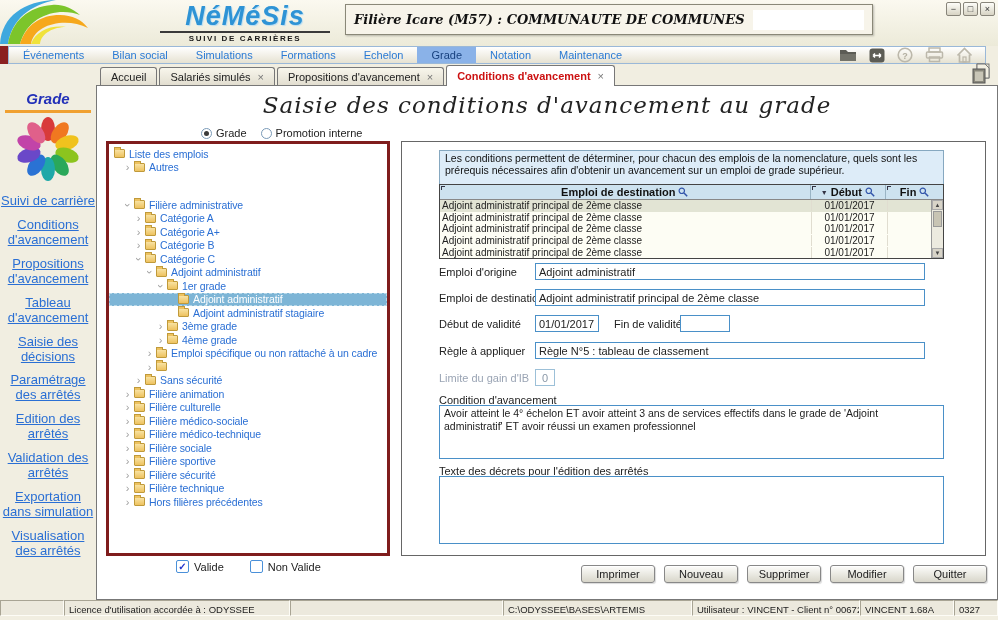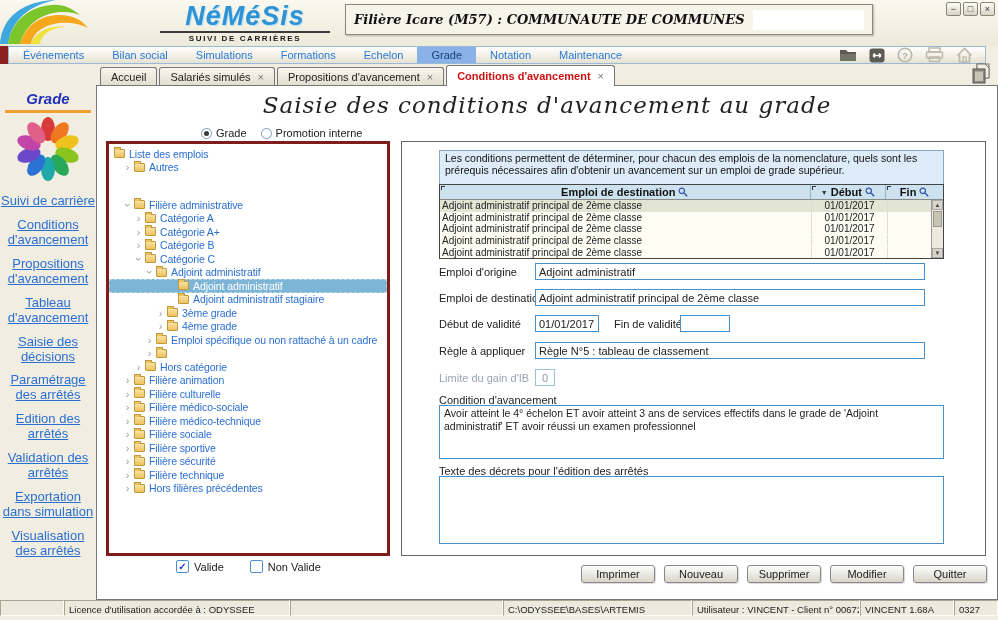--- a/index.html
+++ b/index.html
@@ -286,20 +286,25 @@
           <div class="tree-row" style="padding-left: 25px;">
             <span class="tree-arrow expanded">›</span>
             <span class="folder-icon"></span>
             <span class="tree-label">Catégorie C</span>
           </div>
           <div class="tree-row" style="padding-left: 36px;">
             <span class="tree-arrow expanded">›</span>
             <span class="folder-icon"></span>
             <span class="tree-label">Adjoint administratif</span>
           </div>
+          <div class="tree-row" style="padding-left: 47px;">
+            <span class="tree-arrow expanded">›</span>
+            <span class="folder-icon"></span>
+            <span class="tree-label">1er grade</span>
+          </div>
           <div class="tree-row selected" style="padding-left: 58px;">
             <span class="tree-arrow"></span>
             <span class="folder-icon"></span>
             <span class="tree-label">Adjoint administratif</span>
           </div>
           <div class="tree-row" style="padding-left: 58px;">
             <span class="tree-arrow"></span>
             <span class="folder-icon"></span>
             <span class="tree-label">Adjoint administratif stagiaire</span>
           </div>
@@ -318,21 +323,21 @@
             <span class="folder-icon"></span>
             <span class="tree-label">Emploi spécifique ou non rattaché à un cadre</span>
           </div>
           <div class="tree-row" style="padding-left: 36px;">
             <span class="tree-arrow">›</span>
             <span class="folder-icon"></span>
           </div>
           <div class="tree-row" style="padding-left: 25px;">
             <span class="tree-arrow">›</span>
             <span class="folder-icon"></span>
-            <span class="tree-label">Hors catégorie</span>
+            <span class="tree-label">Sans sécurité</span>
           </div>
           <div class="tree-row" style="padding-left: 14px;">
             <span class="tree-arrow">›</span>
             <span class="folder-icon"></span>
             <span class="tree-label">Filière animation</span>
           </div>
           <div class="tree-row" style="padding-left: 14px;">
             <span class="tree-arrow">›</span>
             <span class="folder-icon"></span>
             <span class="tree-label">Filière culturelle</span>

